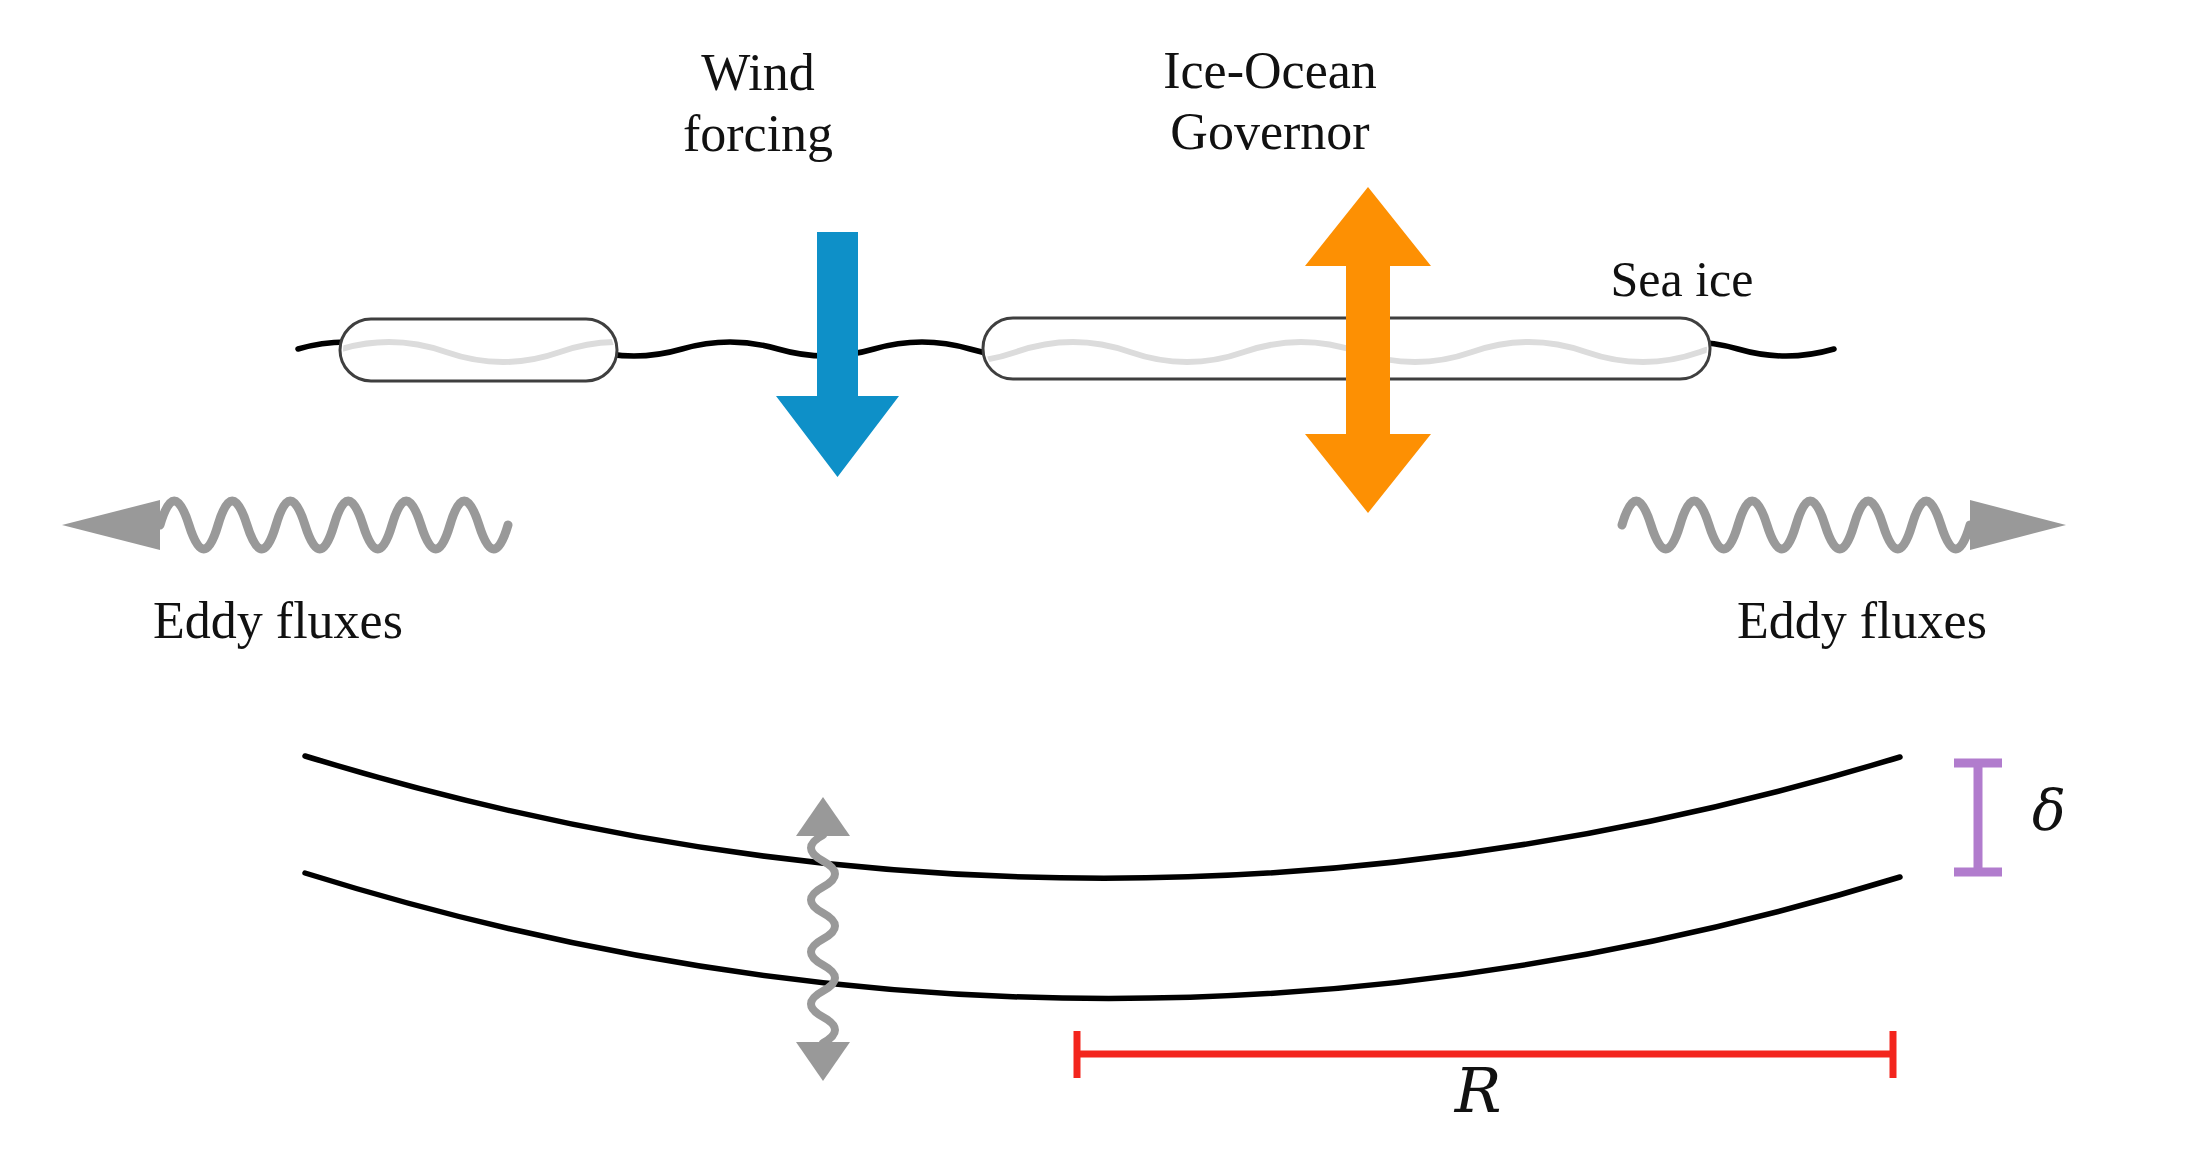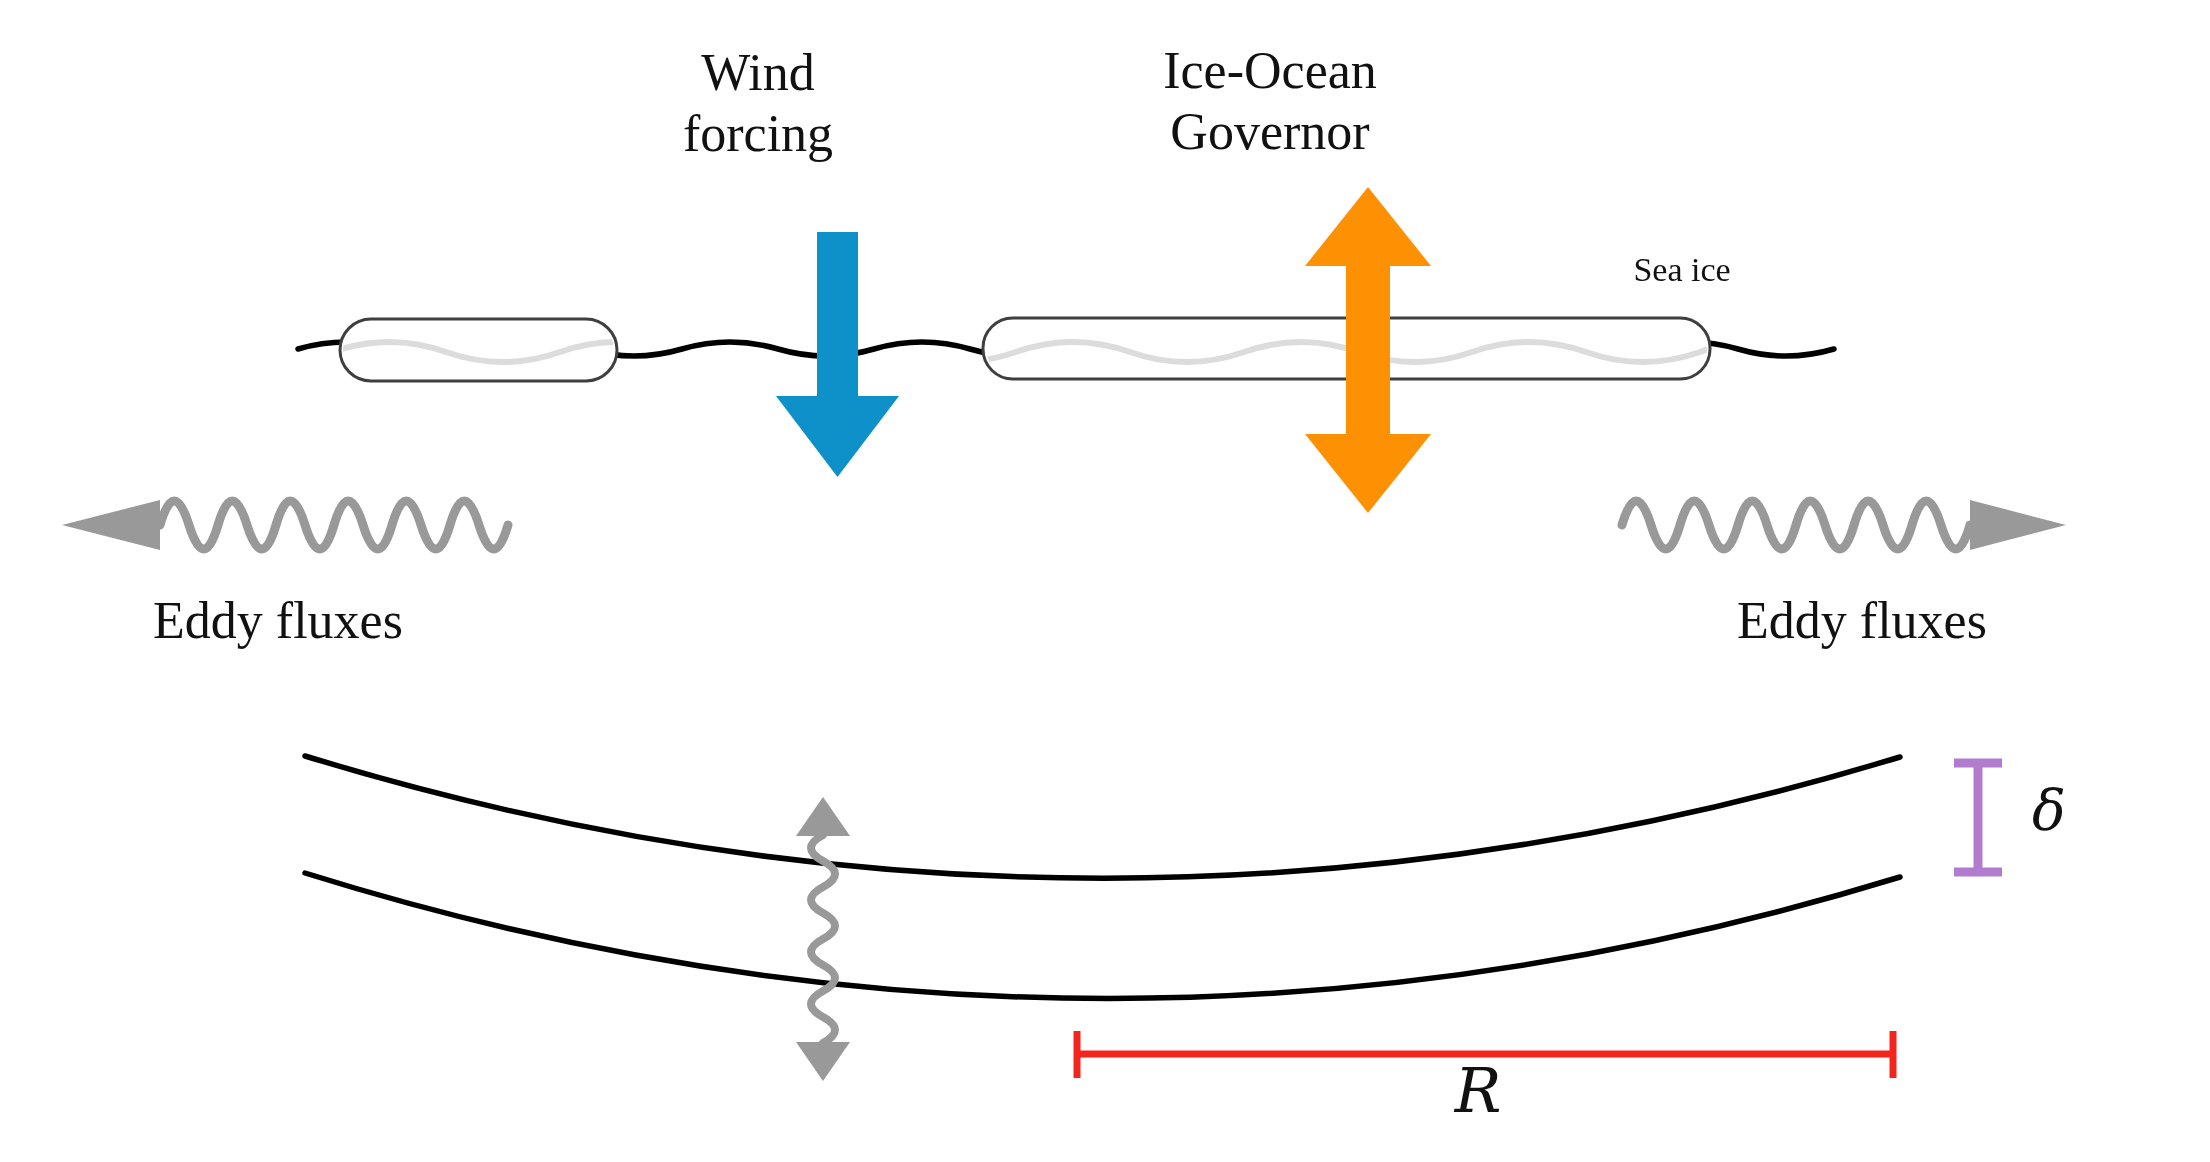--- a/index.html
+++ b/index.html
@@ -14,21 +14,21 @@
   .label{
     position:absolute;
     color:#111111;
     font-size:52px;
     line-height:1.18;
     text-align:center;
     transform:translateX(-50%);
     white-space:pre-line;
     user-select:none;
   }
-  .label.small{font-size:34px;}
+  .label.small{font-size:50px;}
   .label.math{
     font-style:italic;
     transform:none;
     text-align:left;
     font-family:"DejaVu Serif","Liberation Serif",serif;
   }
   #delta-label{font-size:56px;}
   #radius-label{font-size:62px;transform:translateX(-50%);text-align:center;}
 </style>
 </head>

